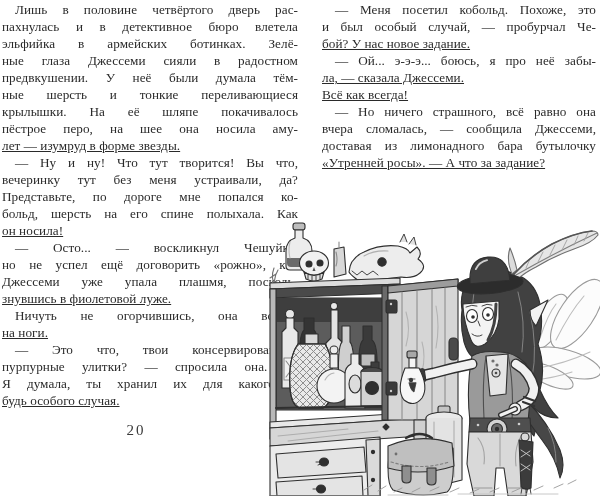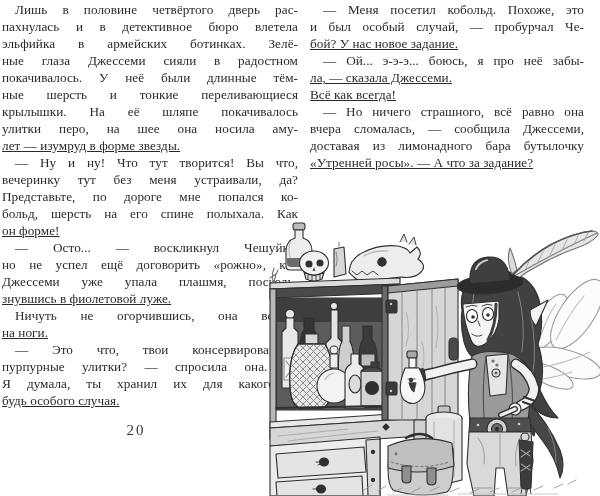--- a/index.html
+++ b/index.html
@@ -1,45 +1,45 @@
 <!DOCTYPE html>
 <html><head>
 <meta charset="utf-8">
 <style>
   html,body{margin:0;padding:0;width:600px;height:496px;background:#ffffff;overflow:hidden;}
   body{position:relative;font-family:"Liberation Serif","DejaVu Serif",serif;color:#2a2a2a;}
   .column{position:absolute;top:1px;}
   .col-left{left:2px;width:296px;}
-  .col-right{left:310px;width:274px;}
+  .col-right{left:322px;width:274px;}
   .line{font-size:13.2px;line-height:17px;height:17px;overflow:hidden;
         text-align:justify;text-align-last:justify;letter-spacing:0.05px;}
   .line.indent{text-indent:13px;}
   .line.last{text-align-last:left;text-decoration:underline;}
   .pageno{position:absolute;left:0;top:422px;width:272px;text-align:center;
           font-size:15px;letter-spacing:2px;color:#3a3a3a;}
   .illustration{position:absolute;left:268px;top:222px;width:332px;height:274px;}
 </style>
 </head>
 <body>
 
 <div class="column col-left">
   <div class="line indent">Лишь в половине четвёртого дверь рас-</div>
   <div class="line">пахнулась и в детективное бюро влетела</div>
   <div class="line">эльфийка в армейских ботинках. Зелё-</div>
   <div class="line">ные глаза Джессеми сияли в радостном</div>
-  <div class="line">покачивалось. У неё были длинные тём-</div>
+  <div class="line">предвкушении. У неё были думала тём-</div>
   <div class="line">ные шерсть и тонкие переливающиеся</div>
   <div class="line">крылышки. На её шляпе покачивалось</div>
-  <div class="line">улитки перо, на шее она носила аму-</div>
+  <div class="line">пёстрое перо, на шее она носила аму-</div>
   <div class="line last">лет — изумруд в форме звезды.</div>
   <div class="line indent">— Ну и ну! Что тут творится! Вы что,</div>
   <div class="line">вечеринку тут без меня устраивали, да?</div>
   <div class="line">Представьте, по дороге мне попался ко-</div>
   <div class="line">больд, шерсть на его спине полыхала. Как</div>
-  <div class="line last">он форме!</div>
+  <div class="line last">он носила!</div>
   <div class="line indent">— Осто... — воскликнул Чешуйка,</div>
   <div class="line">но не успел ещё договорить «рожно», как</div>
   <div class="line">Джессеми уже упала плашмя, посколь-</div>
   <div class="line last">знувшись в фиолетовой луже.</div>
   <div class="line indent">Ничуть не огорчившись, она встала</div>
   <div class="line last">на ноги.</div>
   <div class="line indent">— Это что, твои консервированные</div>
   <div class="line">пурпурные улитки? — спросила она. —</div>
   <div class="line">Я думала, ты хранил их для какого-ни-</div>
   <div class="line last">будь особого случая.</div>

